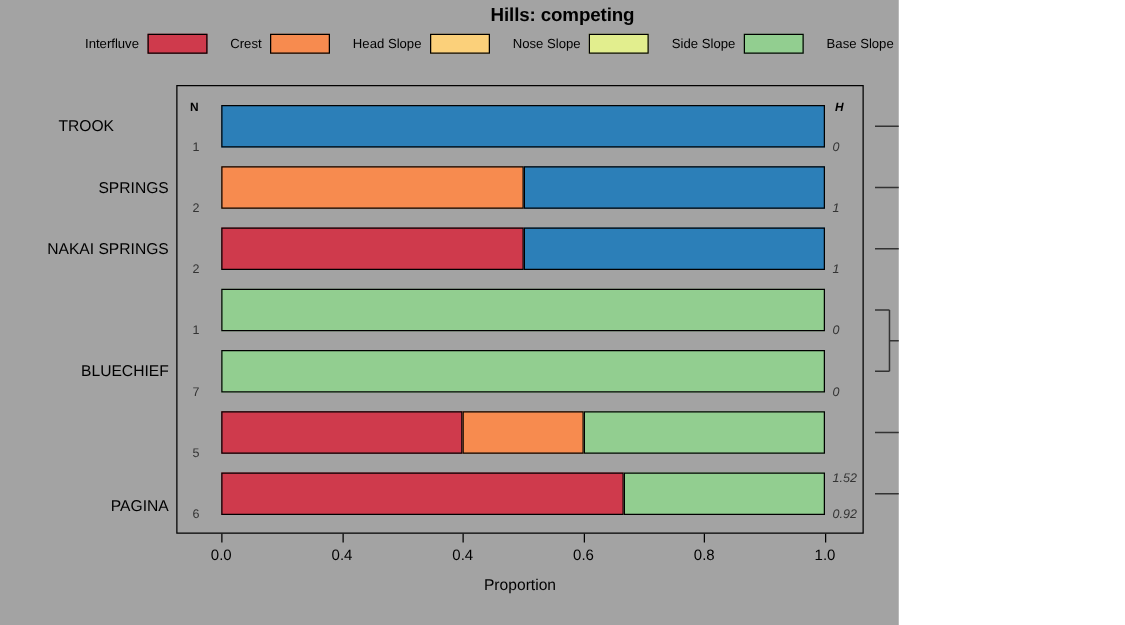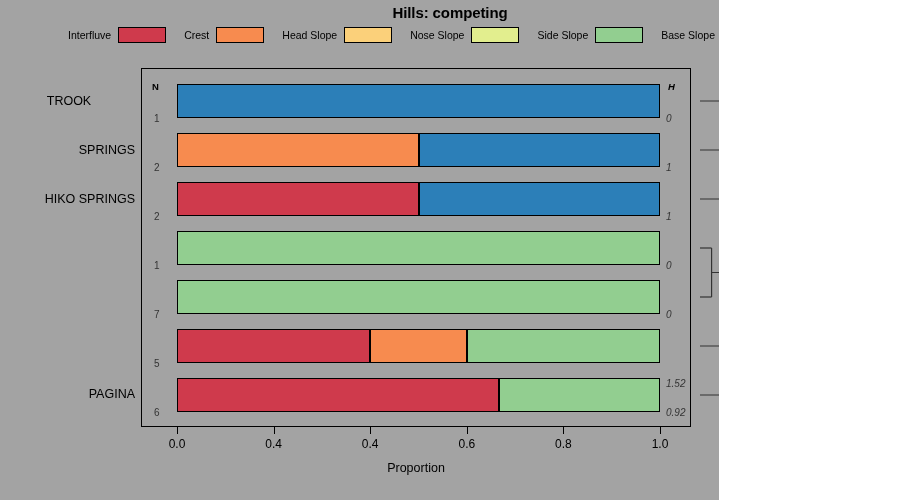--- a/index.html
+++ b/index.html
@@ -200,22 +200,23 @@
         <span class="legend-label">Base Slope</span>
         <span class="legend-swatch" style="background: rgb(44, 127, 184);"></span>
       </div>
     </div>
 
   <div id="panel"></div>
 
   <div id="ylabels">
       <div class="ycat" style="top: 101px; text-align: center;">TROOK</div>
       <div class="ycat" style="top: 150px;">SPRINGS</div>
-      <div class="ycat" style="top: 199px;">HIKO SPRINGS</div>
-      <div class="ycat" style="top: 394px;">PAGINA</div>
+      <div class="ycat" style="top: 199px;">NAKAI SPRINGS</div>
+      <div class="ycat" style="top: 297px;">BLUECHIEF</div>
+      <div class="ycat" style="top: 405px;">PAGINA</div>
     </div>
 
   <div id="bars-layer">
       <div class="bar-row" style="left: 177px; top: 101px; width: 483px;">
         <div class="bar-seg" style="left: 0px; width: 483px; background: rgb(44, 127, 184);"></div>
       </div>
       <div class="bar-row" style="left: 177px; top: 150px; width: 483px;">
         <div class="bar-seg" style="left: 0px; width: 241.5px; background: rgb(247, 139, 79);"></div>
         <div class="bar-seg" style="left: 241.5px; width: 241.5px; background: rgb(44, 127, 184);"></div>
       </div>

